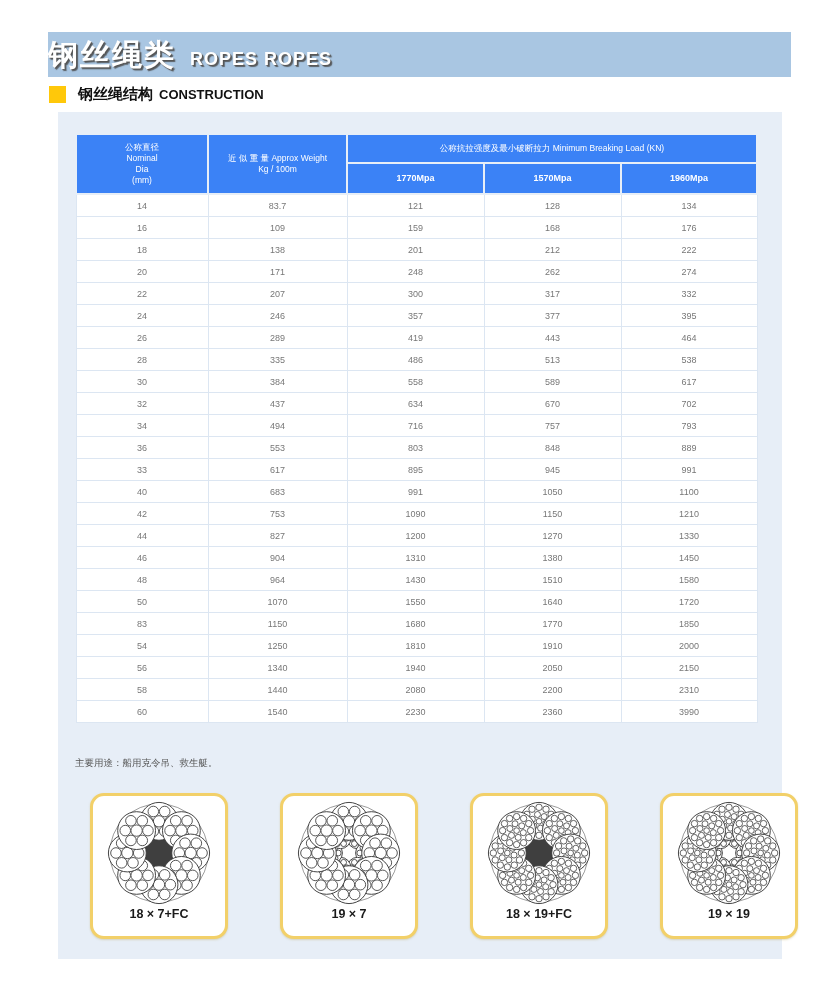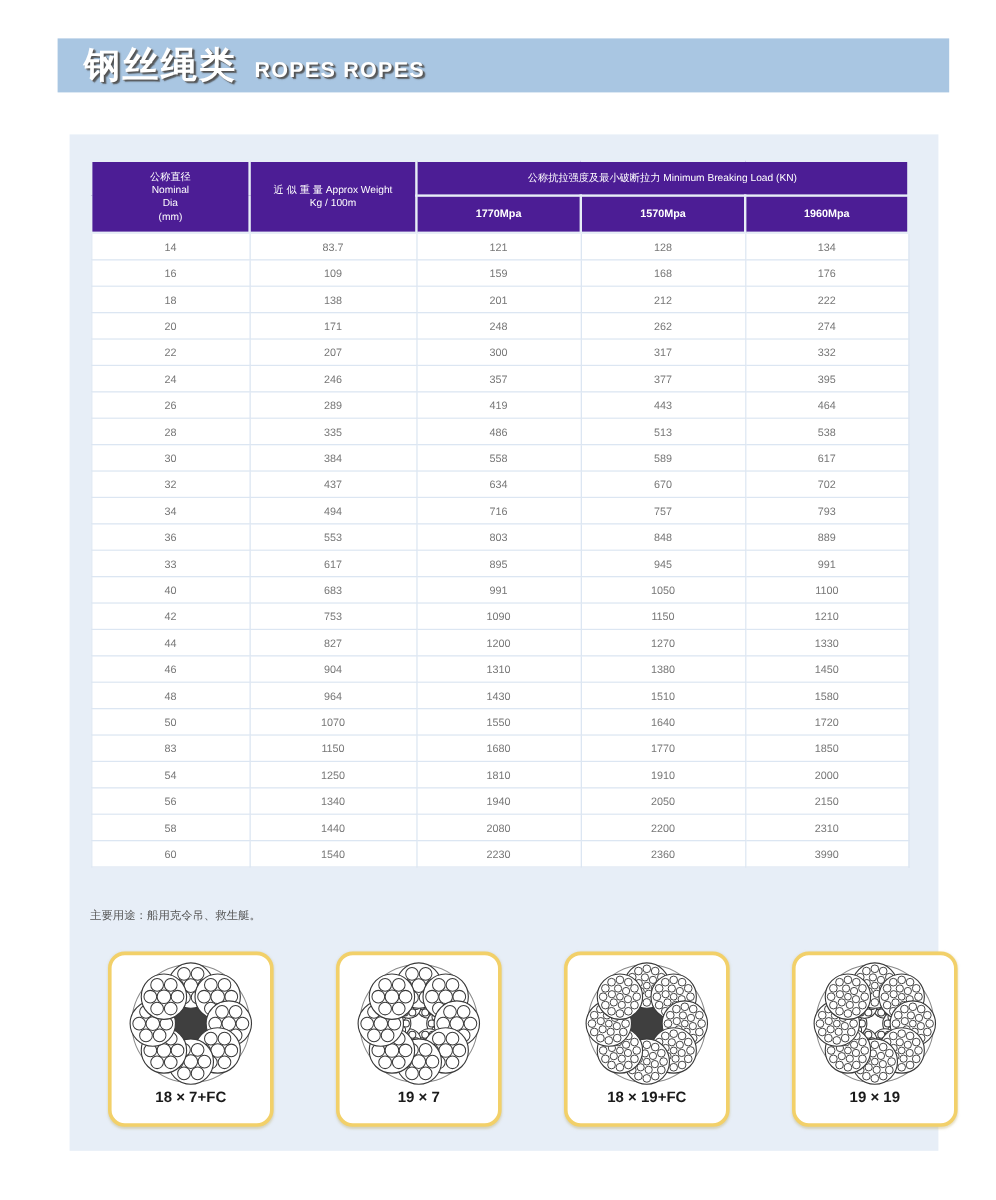--- a/index.html
+++ b/index.html
@@ -1,39 +1,39 @@
 <!DOCTYPE html>
 <html><head>
 <meta charset="utf-8">
 <style>
   html,body{margin:0;padding:0;background:#fff;}
   #page{position:relative;width:830px;height:1000px;background:#fff;overflow:hidden;
         font-family:"Liberation Sans","DejaVu Sans",sans-serif;}
 
   
   .banner{position:absolute;left:48px;top:32px;width:743px;height:45px;background:#a9c6e2;
-          display:flex;align-items:baseline;padding-left:22px;box-sizing:border-box;}
+          display:flex;align-items:baseline;box-sizing:border-box;}
   .banner-zh{font-size:30px;font-weight:bold;color:#fff;line-height:45px;
              text-shadow:2px 2px 1px rgba(70,70,70,.8),1px 1px 0 #888;letter-spacing:2px;}
   .banner-en{font-size:18px;font-weight:bold;color:#fff;margin-left:14px;letter-spacing:1px;
              text-shadow:2px 2px 1px rgba(70,70,70,.8),1px 1px 0 #888;}
 
   
   .section-row{position:absolute;left:49px;top:85px;display:flex;align-items:center;}
   .bullet{width:17px;height:17px;background:#ffc80a;margin-right:12px;}
   .section-zh{font-size:15px;font-weight:bold;color:#111;}
   .section-en{font-size:13px;font-weight:bold;color:#111;margin-left:6px;}
 
   
   .panel{position:absolute;left:58px;top:112px;width:724px;height:847px;background:#e7eef7;}
 
   
   table.spec{position:absolute;left:17px;top:21px;width:681px;border-collapse:collapse;
              table-layout:fixed;}
-  table.spec th{background:#4c1d95;color:#fff;font-weight:normal;font-size:8.5px;
+  table.spec th{background:#3b82f6;color:#fff;font-weight:normal;font-size:8.5px;
                 border:2px solid #e7eef7;text-align:center;line-height:1.3;padding:2px 0;}
   table.spec .h-top{height:29px;}
   table.spec .h-sub th{height:25px;font-size:9px;font-weight:bold;}
   table.spec td{background:#fff;border:1px solid #dce6f2;color:#777;font-size:9px;
                 text-align:center;height:21px;padding:0;}
 
   
   .note{position:absolute;left:17px;top:645px;font-size:9.5px;color:#555;}
 
   
@@ -47,20 +47,25 @@
 </head>
 <body>
 
 <div id="page">
 
   <div class="banner">
     <span class="banner-zh">钢丝绳类</span>
     <span class="banner-en">ROPES ROPES</span>
   </div>
 
+  <div class="section-row">
+    <span class="bullet"></span>
+    <span class="section-zh">钢丝绳结构</span>
+    <span class="section-en">CONSTRUCTION</span>
+  </div>
 
   <div class="panel">
 
     <table class="spec">
       <colgroup>
         <col style="width:132px">
           <col style="width:139px">
         <col style="width:137px">
           <col style="width:137px">
           <col style="width:136px">

